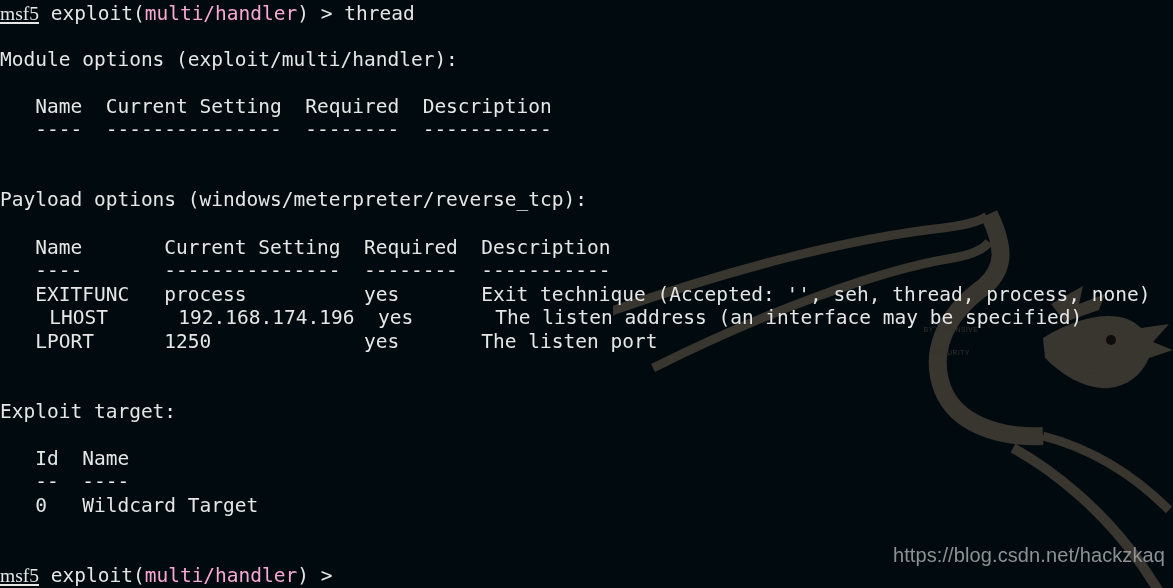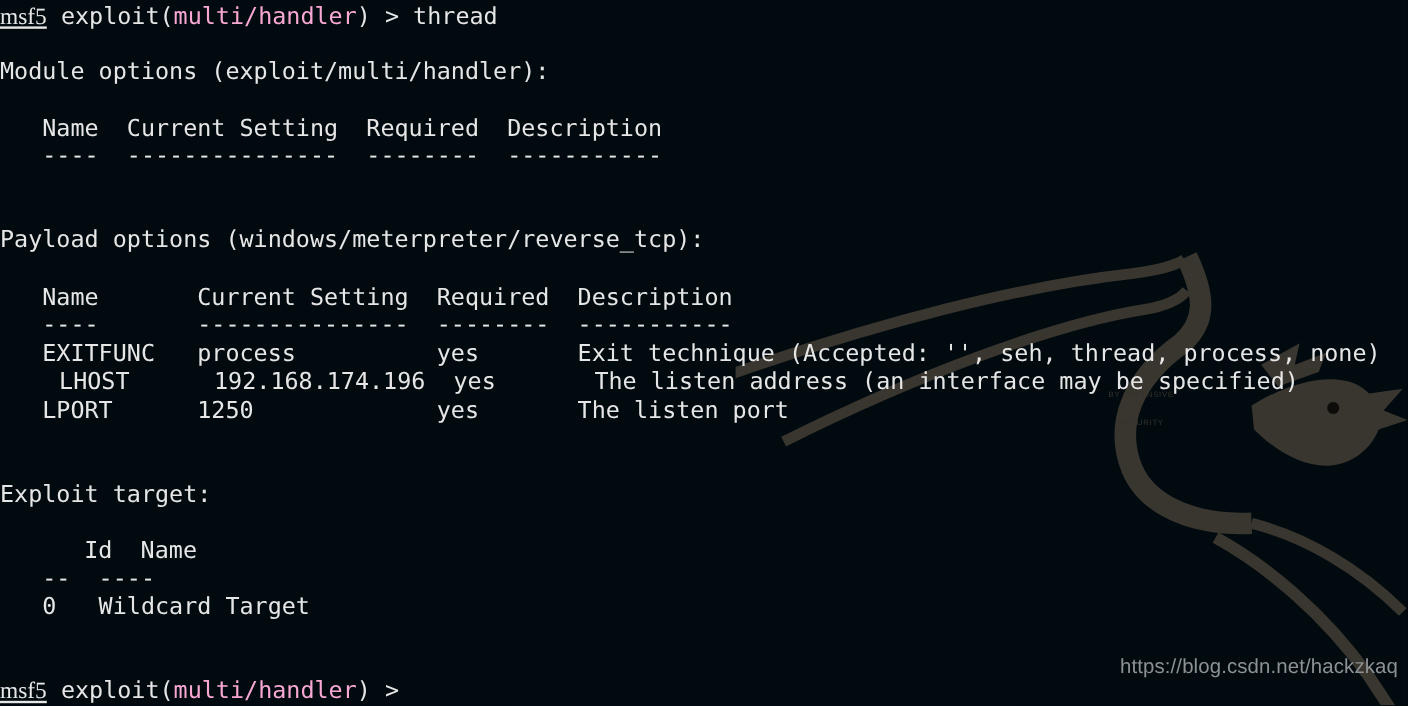--- a/index.html
+++ b/index.html
@@ -76,21 +76,21 @@
   .red { color: #f9a8d4; font-weight: normal; margin-top: 32px; }
 
   
   #watermark {
     position: absolute;
     right: 8px;
     bottom: 21px;
     z-index: 3;
     color: #8e9194;
     font-family: "Liberation Sans", sans-serif;
-    font-size: 17px;
+    font-size: 20px;
     letter-spacing: 0.1px;
     white-space: nowrap;
   }
 </style>
 </head>
 <body>
 
 <div id="terminal">
 
   <div id="wallpaper">
@@ -129,21 +129,21 @@
     <div class="line" style="top:118px;">   ----  ---------------  --------  -----------</div>
 
     <div class="line" style="top:188px;">Payload options (windows/meterpreter/reverse_tcp):</div>
     <div class="line" style="top:236px;">   Name       Current Setting  Required  Description</div>
     <div class="line" style="top:259px;">   ----       ---------------  --------  -----------</div>
     <div class="line" style="top:283px;">   EXITFUNC   process          yes       Exit technique (Accepted: '', seh, thread, process, none)</div>
     <div class="line" style="top:306px;padding-left:14px;">   LHOST      192.168.174.196  yes       The listen address (an interface may be specified)</div>
     <div class="line" style="top:330px;">   LPORT      1250             yes       The listen port</div>
 
     <div class="line" style="top:400px;text-align:right;">Exploit target:</div>
-    <div class="line" style="top:447px;padding-left:35px;">   Id  Name</div>
+    <div class="line" style="top:447px;">   Id  Name</div>
     <div class="line" style="top:470px;">   --  ----</div>
     <div class="line" style="top:494px;">   0   Wildcard Target</div>
 
     <div class="line" style="top:564px;"><span class="u">msf5</span><span> exploit(</span><span class="red">multi/handler</span><span>) &gt; </span><span></span></div>
 
   </div>
 
   <div id="watermark">https://blog.csdn.net/hackzkaq</div>
 
 </div>

